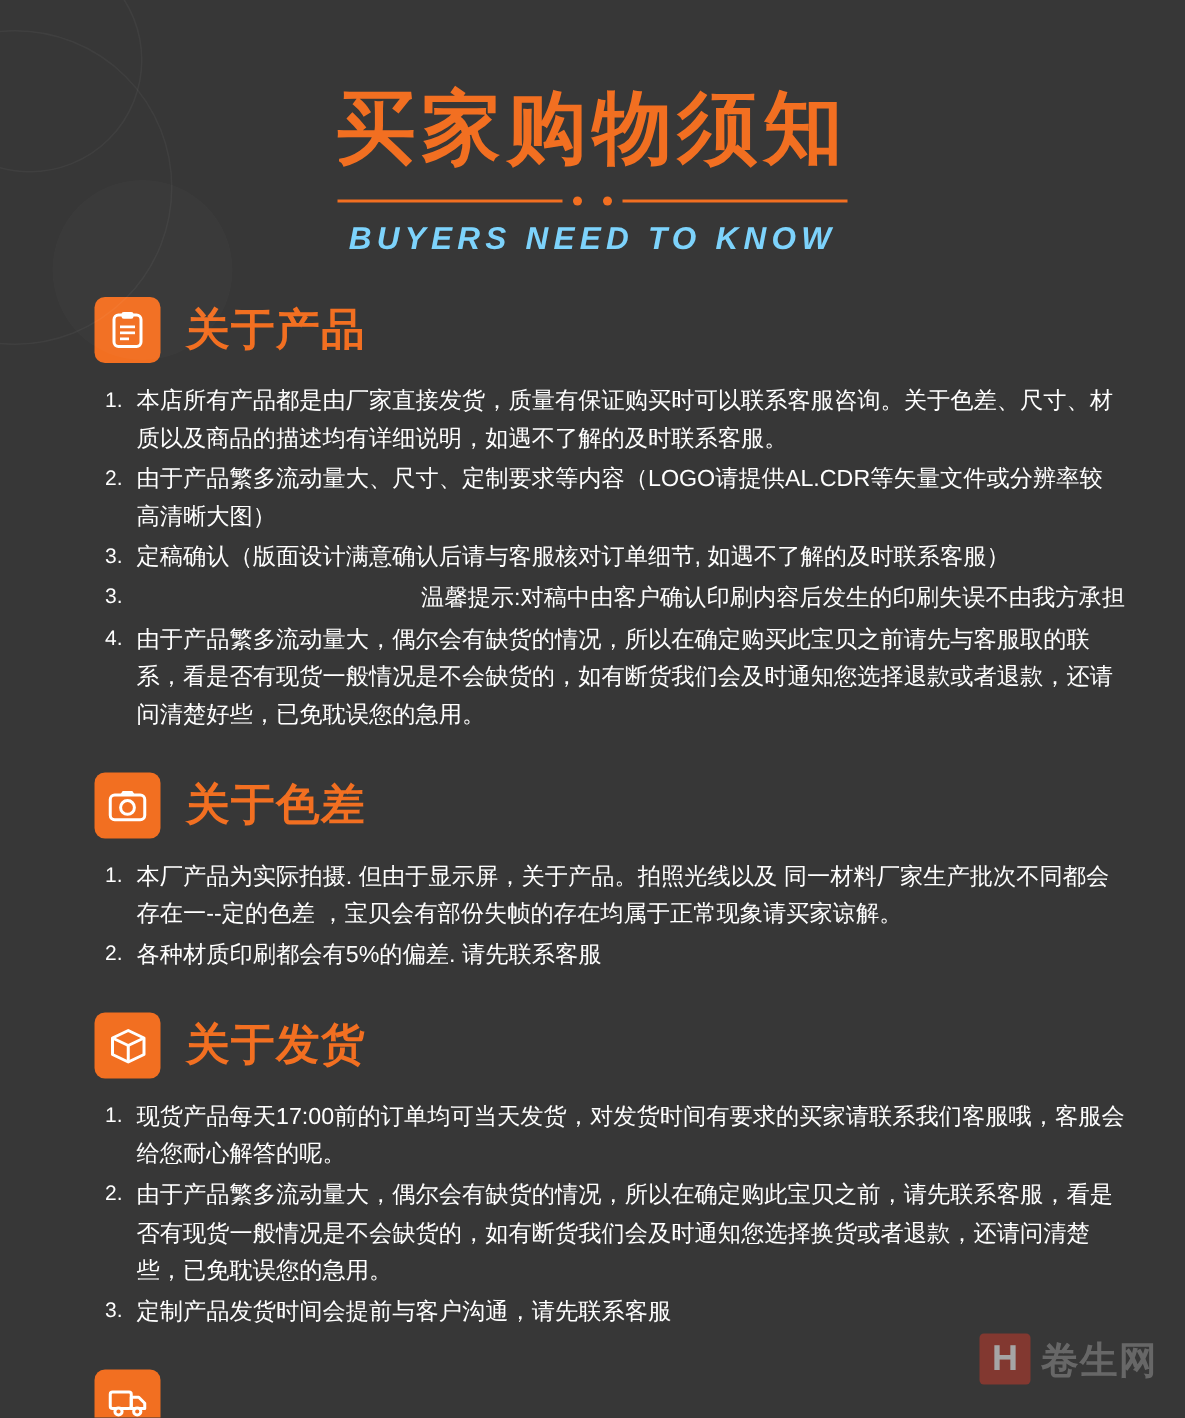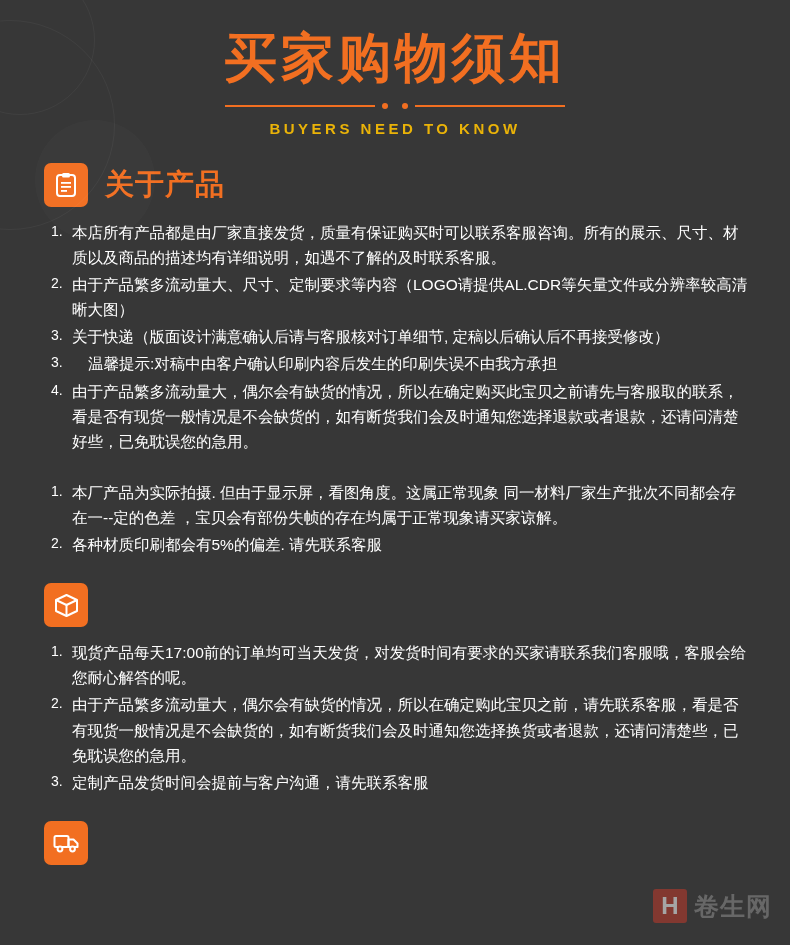--- a/index.html
+++ b/index.html
@@ -24,21 +24,21 @@
     pointer-events: none;
   }
   .deco-1 { width: 150px; height: 150px; left: -55px; top: -35px; }
   .deco-2 { width: 210px; height: 210px; left: -95px; top: 20px; }
   .deco-3 { width: 120px; height: 120px; left: 35px; top: 120px; background: rgba(255,255,255,0.02); border: none; }
 
   .page { position: relative; width: 790px; height: 945px; }
 
   
   .header {
-    padding-top: 28px;
+    padding-top: 56px;
     text-align: center;
   }
   .main-title {
     font-size: 53px;
     font-weight: bold;
     color: #f26f21;
     letter-spacing: 4px;
     line-height: 1.15;
     margin: 0;
   }
@@ -56,28 +56,29 @@
   }
   .divider .dot {
     width: 6px;
     height: 6px;
     background: #f26f21;
     border-radius: 50%;
     margin: 0 7px;
   }
   .sub-title {
     margin-top: 11px;
-    font-size: 15px;
+    font-size: 21px;
     letter-spacing: 3.5px;
-    color: #eab308;
-    font-weight: bold;
-  }
-
-  
-  .section { margin-top: 26px; }
+    color: #7dd3fc;
+    font-weight: bold;
+    font-style: italic;
+  }
+
+  
+  .section { margin-top: 26px; margin-left: 19px; }
   .section-head {
     display: flex;
     align-items: center;
     padding-left: 44px;
   }
   .sec-icon {
     width: 44px;
     height: 44px;
     border-radius: 7px;
     background: #f26f21;
@@ -180,46 +181,57 @@
           <rect x="3" y="3" width="18" height="21" rx="3" stroke="#ffffff" stroke-width="2"></rect>
           <rect x="8" y="1" width="8" height="4.5" rx="1.5" fill="#ffffff"></rect>
           <rect x="7" y="10" width="10" height="1.8" fill="#ffffff"></rect>
           <rect x="7" y="14" width="10" height="1.8" fill="#ffffff"></rect>
           <rect x="7" y="18" width="6" height="1.8" fill="#ffffff"></rect>
         </svg>
       </span>
       <span class="sec-title">关于产品</span>
     </div>
     <ol class="items">
-      <li>本店所有产品都是由厂家直接发货，质量有保证购买时可以联系客服咨询。所有的展示、尺寸、材质以及商品的描述均有详细说明，如遇不了解的及时联系客服。</li>
+      <li>本店所有产品都是由厂家直接发货，质量有保证购买时可以联系客服咨询。关于色差、尺寸、材质以及商品的描述均有详细说明，如遇不了解的及时联系客服。</li>
       <li>由于产品繁多流动量大、尺寸、定制要求等内容（LOGO请提供AL.CDR等矢量文件或分辨率较高清晰大图）</li>
-      <li>关于快递（版面设计满意确认后请与客服核对订单细节, 定稿以后确认后不再接受修改）</li>
-      <li class="note-holder" style="list-style:none; counter-increment:none;">
+      <li>定稿确认（版面设计满意确认后请与客服核对订单细节, 如遇不了解的及时联系客服）</li>
+      <li class="note-holder" style="list-style:none; counter-increment:none;text-align:right;">
         <span class="note">温馨提示:对稿中由客户确认印刷内容后发生的印刷失误不由我方承担</span>
       </li>
       <li>由于产品繁多流动量大，偶尔会有缺货的情况，所以在确定购买此宝贝之前请先与客服取的联系，看是否有现货一般情况是不会缺货的，如有断货我们会及时通知您选择退款或者退款，还请问清楚好些，已免耽误您的急用。</li>
     </ol>
   </div>
 
   <div class="section">
+    <div class="section-head">
+      <span class="sec-icon">
+        <svg width="26" height="22" viewBox="0 0 26 22" fill="none">
+          <rect x="1.5" y="4" width="23" height="16.5" rx="3" stroke="#ffffff" stroke-width="2"></rect>
+          <path d="M8 4 L9.8 1.3 H16.2 L18 4 Z" fill="#ffffff"></path>
+          <circle cx="13" cy="12.3" r="4.6" stroke="#ffffff" stroke-width="2"></circle>
+        </svg>
+      </span>
+      <span class="sec-title">关于色差</span>
+    </div>
     <ol class="items">
-      <li>本厂产品为实际拍摄. 但由于显示屏，看图角度。这属正常现象 同一材料厂家生产批次不同都会存在一--定的色差 ，宝贝会有部份失帧的存在均属于正常现象请买家谅解。</li>
+      <li>本厂产品为实际拍摄. 但由于显示屏，关于产品。拍照光线以及 同一材料厂家生产批次不同都会存在一--定的色差 ，宝贝会有部份失帧的存在均属于正常现象请买家谅解。</li>
       <li>各种材质印刷都会有5%的偏差. 请先联系客服</li>
     </ol>
   </div>
 
   <div class="section">
     <div class="section-head">
       <span class="sec-icon">
         <svg width="25" height="25" viewBox="0 0 25 25" fill="none">
           <path d="M2 7 L12.5 2 L23 7 V18 L12.5 23 L2 18 Z" stroke="#ffffff" stroke-width="2" stroke-linejoin="round"></path>
           <path d="M2 7 L12.5 12 L23 7" stroke="#ffffff" stroke-width="2" stroke-linejoin="round"></path>
           <path d="M12.5 12 V23" stroke="#ffffff" stroke-width="2"></path>
         </svg>
       </span>
+      <span class="sec-title">关于发货</span>
     </div>
     <ol class="items">
       <li>现货产品每天17:00前的订单均可当天发货，对发货时间有要求的买家请联系我们客服哦，客服会给您耐心解答的呢。</li>
       <li>由于产品繁多流动量大，偶尔会有缺货的情况，所以在确定购此宝贝之前，请先联系客服，看是否有现货一般情况是不会缺货的，如有断货我们会及时通知您选择换货或者退款，还请问清楚些，已免耽误您的急用。</li>
       <li>定制产品发货时间会提前与客户沟通，请先联系客服</li>
     </ol>
   </div>
 
   <div class="section">
     <div class="section-head">

